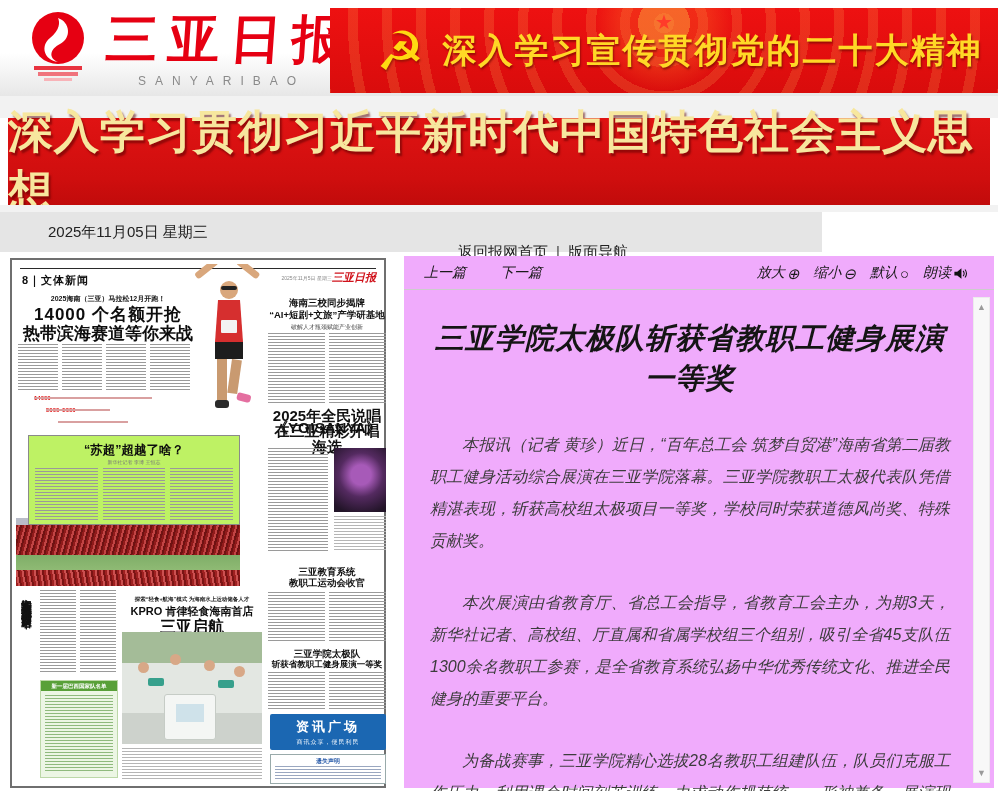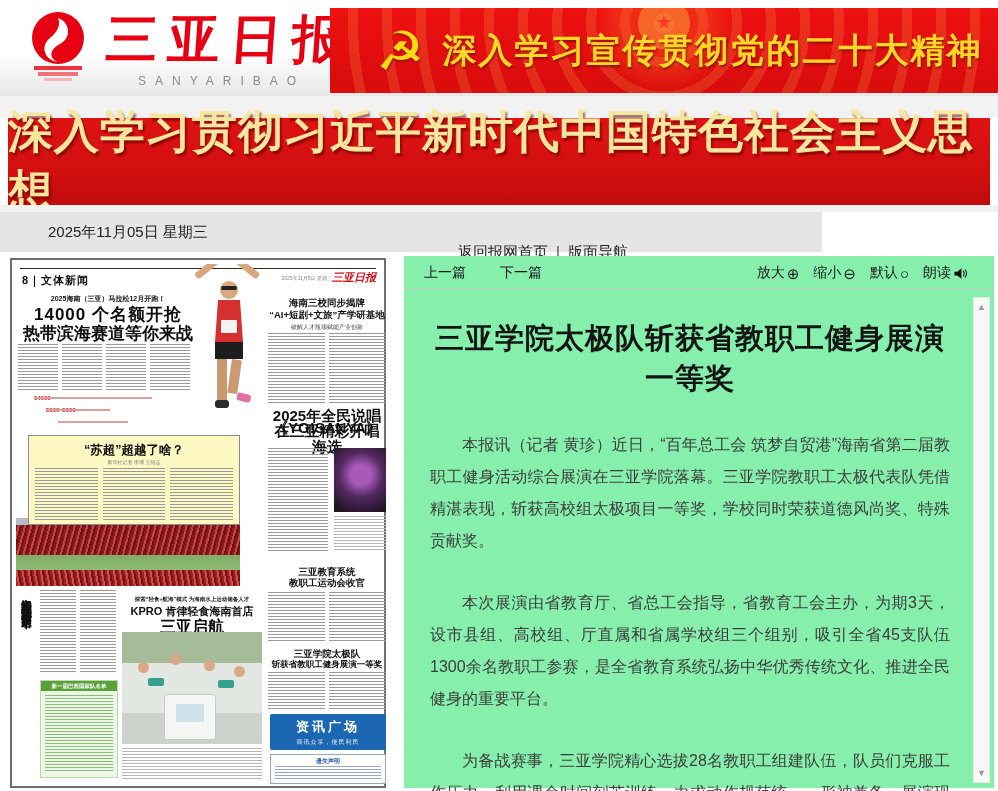--- a/index.html
+++ b/index.html
@@ -69,21 +69,21 @@
   .s-h1 { left:256px; top:37px; width:118px; text-align:center; font-size:9.5px; font-weight:bold; color:#111; }
   .s-h2 { left:252px; top:49px; width:126px; text-align:center; font-size:9.5px; font-weight:bold; color:#111; }
   .s-sub { left:256px; top:63px; width:118px; text-align:center; font-size:6px; color:#444; }
   .s-cols { left:256px; top:73px; width:118px; height:72px; display:flex; gap:4px; position:absolute; }
   .s-cols div { position:static; flex:1; }
 
   .statline { height:4px; display:flex; align-items:center; gap:3px; }
   .statline i { display:block; height:2px; background:#d9a0a0; }
   .statline b { position:static; font-size:6px; line-height:4px; color:#e00000; }
 
-  .suchao { left:16px; top:175px; width:212px; height:90px; border:1px solid #8a8a8a; background:#fef9c3; z-index:3; }
+  .suchao { left:16px; top:175px; width:212px; height:90px; border:1px solid #8a8a8a; background:#bef264; z-index:3; }
   .su-h { left:0; top:6px; width:100%; text-align:center; font-size:12.5px; font-weight:bold; color:#0d0d0d; }
   .su-by { left:0; top:23px; width:100%; text-align:center; font-size:5px; color:#777; }
   .su-cols { left:6px; right:6px; top:32px; height:52px; display:flex; gap:5px; }
   .su-cols div { position:static; flex:1; }
 
   .stadium { left:4px; top:258px; width:224px; height:68px; overflow:hidden; z-index:1; }
   .stad-top { left:0; top:0; width:100%; height:10%; background:#b9bcc8; }
   .stad-crowd1 { left:0; top:10%; width:100%; height:45%;
     background:repeating-linear-gradient(105deg, #8f1a1a 0 2px, #c24444 2px 4px, #6e1212 4px 6px); }
   .stad-field { left:0; top:55%; width:100%; height:22%;
@@ -131,21 +131,21 @@
 
   .adbox { left:258px; top:454px; width:116px; height:36px; background:#1b67b2; border-radius:2px;
     display:flex; flex-direction:column; align-items:center; justify-content:center; }
   .adbox b { position:static; color:#fff; font-size:13px; letter-spacing:3px; }
   .adbox span { position:static; color:#e8f1fb; font-size:6px; margin-top:2px; letter-spacing:1px; }
   .notice { left:258px; top:494px; width:116px; height:30px; border:1px solid #9aa; background:#fff; }
   .notice b { left:0; top:2px; width:100%; text-align:center; font-size:6px; color:#2a5caa; }
   .notice .fx-blue { left:4px; right:4px; top:11px; bottom:3px; }
 
   
-  .reader { position:absolute; left:404px; top:256px; width:590px; height:532px; background:#86efac; }
+  .reader { position:absolute; left:404px; top:256px; width:590px; height:532px; background:#f0abfc;font-style:italic; }
   .toolbar { position:absolute; left:0; top:0; width:100%; height:34px; border-bottom:1px solid #ccc; }
   .tb-left { position:absolute; left:20px; top:8px; display:flex; gap:34px; font-size:14px; color:#1a1a1a; }
   .tb-left span { cursor:pointer; }
   .tb-right { position:absolute; right:26px; top:8px; display:flex; align-items:center; gap:14px;
     font-size:14px; color:#1a1a1a; }
   .tb-item { display:flex; align-items:center; gap:2px; cursor:pointer; }
   .tb-ico { font-size:15px; line-height:1; }
   .scrollwrap { position:absolute; left:0; top:35px; width:590px; height:497px; }
   .article { position:absolute; left:26px; top:0; width:520px; }
   .a-title { margin-top:28px; text-align:center; font-size:29px; font-weight:bold; color:#151515; letter-spacing:1px; }
@@ -362,21 +362,21 @@
             <path d="M10.8 5.2 q2.2 2.8 0 5.6 M12.8 3.8 q3.2 4.2 0 8.4" stroke="#111" stroke-width="1.1" fill="none"></path>
           </svg>
         </span>
       </div>
     </div>
     <div class="scrollwrap">
       <div class="article">
         <div class="a-title">三亚学院太极队斩获省教职工健身展演一等奖</div>
         <div class="a-body">
           <p>本报讯（记者 黄珍）近日，“百年总工会 筑梦自贸港”海南省第二届教职工健身活动综合展演在三亚学院落幕。三亚学院教职工太极代表队凭借精湛表现，斩获高校组太极项目一等奖，学校同时荣获道德风尚奖、特殊贡献奖。</p>
-          <p>本次展演由省教育厅、省总工会指导，省教育工会主办，为期3天，设市县组、高校组、厅直属和省属学校组三个组别，吸引全省45支队伍1300余名教职工参赛，是全省教育系统弘扬中华优秀传统文化、推进全民健身的重要平台。</p>
+          <p>本次展演由省教育厅、省总工会指导，省教育工会主办，为期3天，新华社记者、高校组、厅直属和省属学校组三个组别，吸引全省45支队伍1300余名教职工参赛，是全省教育系统弘扬中华优秀传统文化、推进全民健身的重要平台。</p>
           <p>为备战赛事，三亚学院精心选拔28名教职工组建队伍，队员们克服工作压力，利用课余时间刻苦训练，力求动作规范统一、形神兼备。展演现场，队员们身着统一服装，伴随悠扬乐曲演绎太极，刚柔并济的表演赢得全场喝彩。</p>
         </div>
       </div>
       <div class="scrollbar">
         <div class="sb-up">▲</div>
         <div class="sb-down">▼</div>
       </div>
     </div>
   </div>
 

